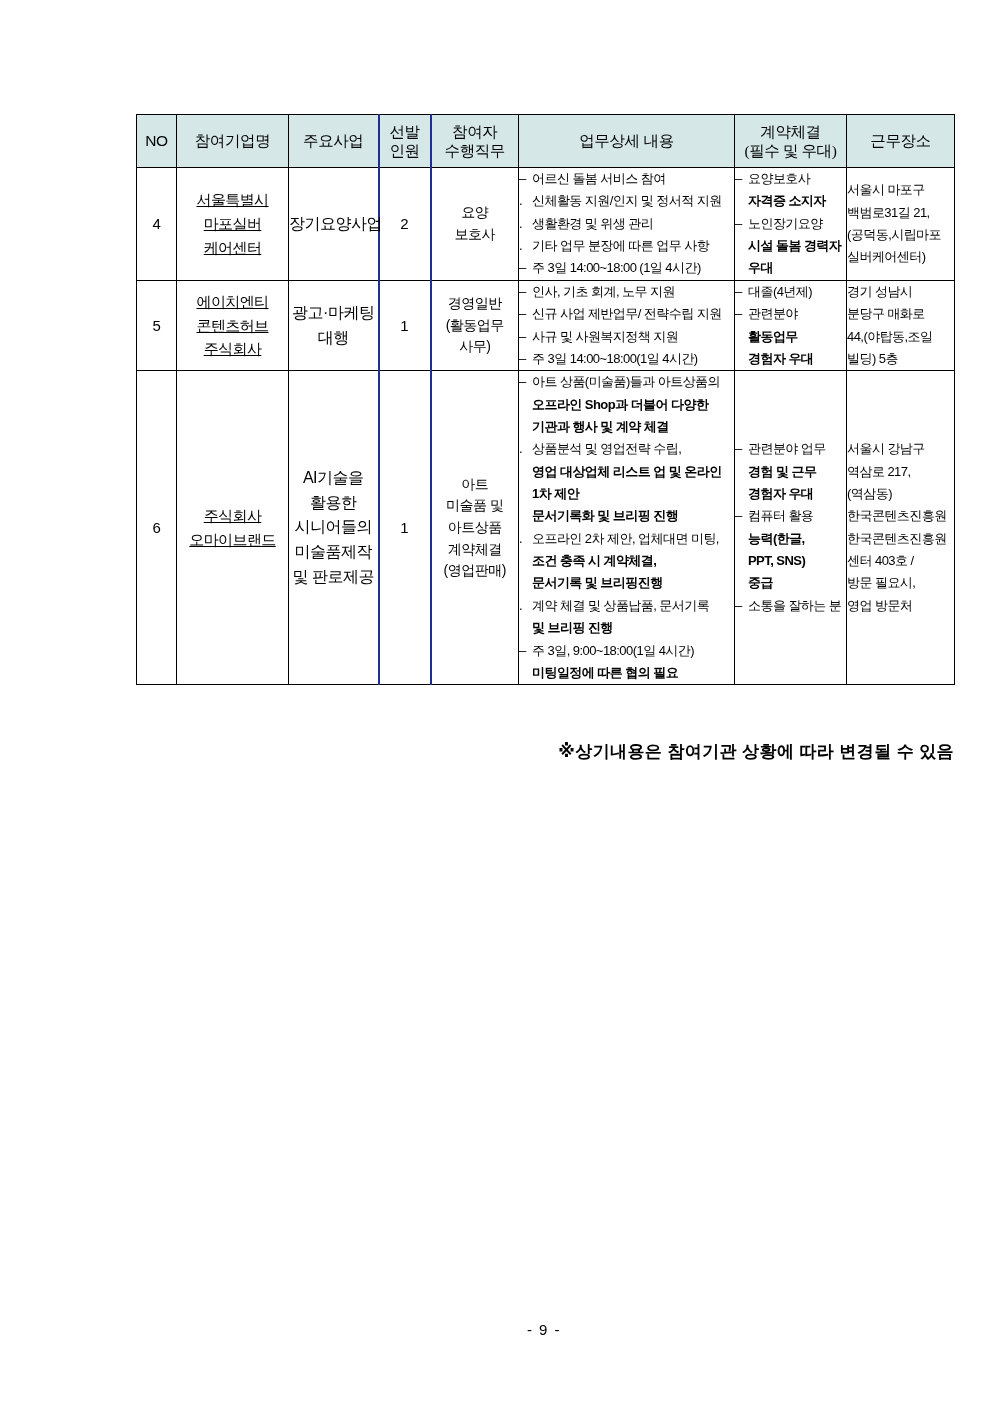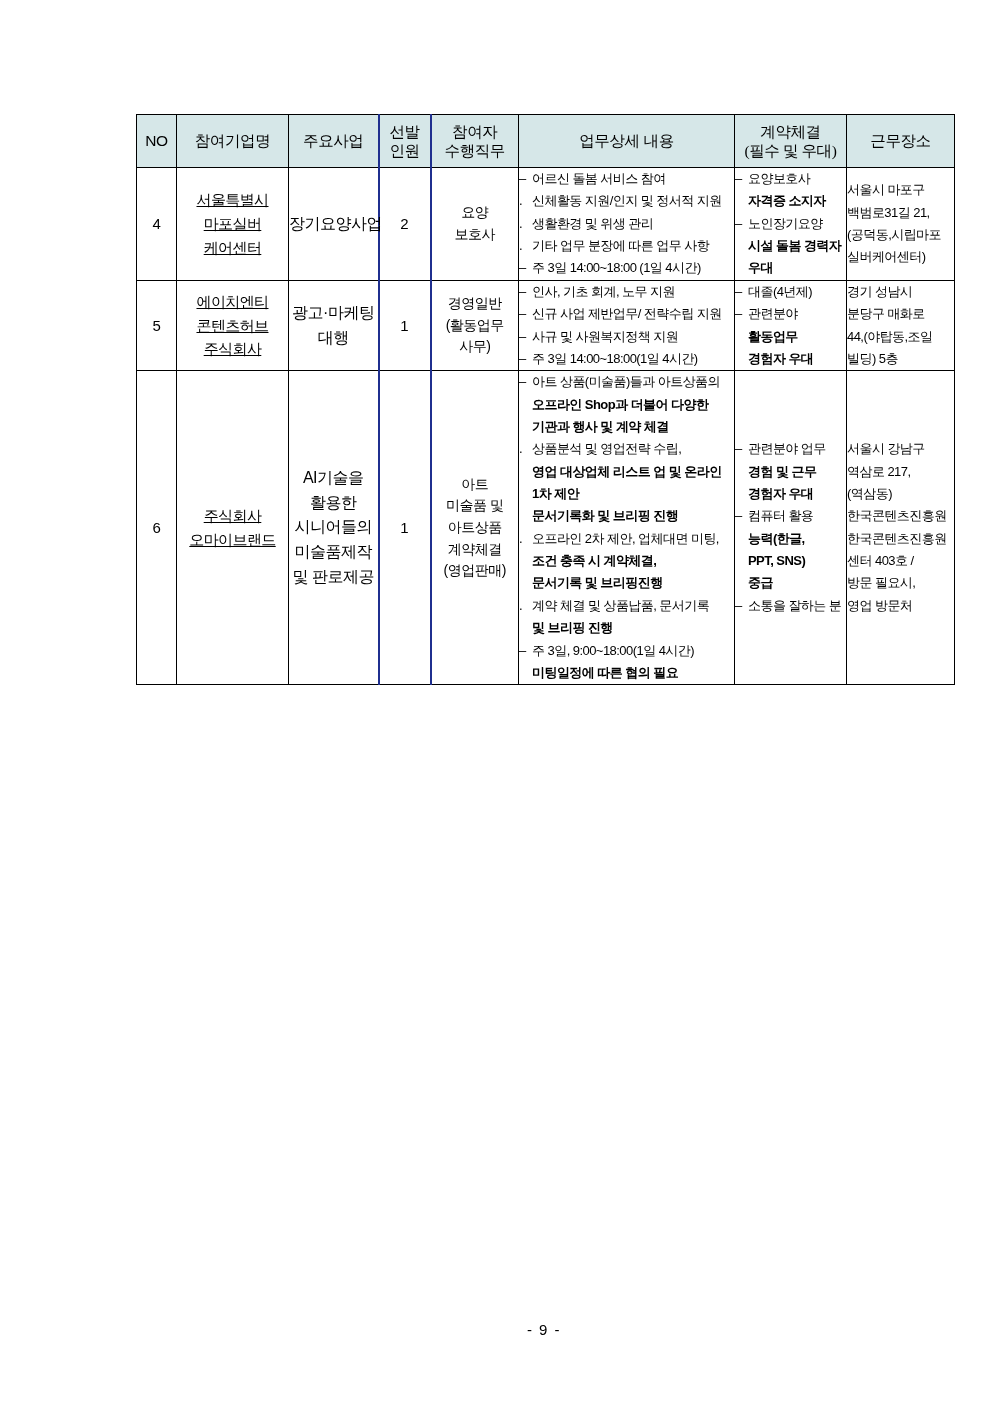--- a/index.html
+++ b/index.html
@@ -336,16 +336,17 @@
               <span class="line">한국콘텐츠진흥원</span>
               <span class="line">센터 403호 /</span>
               <span class="line">방문 필요시,</span>
               <span class="line">영업 방문처</span>
             </td>
           </tr>
         </tbody>
     </table>
   </div>
 
+  <div class="note">※상기내용은 참여기관 상황에 따라 변경될 수 있음</div>
 
   <div class="pagenum">- 9 -</div>
 
 </div>
 
 </body></html>

